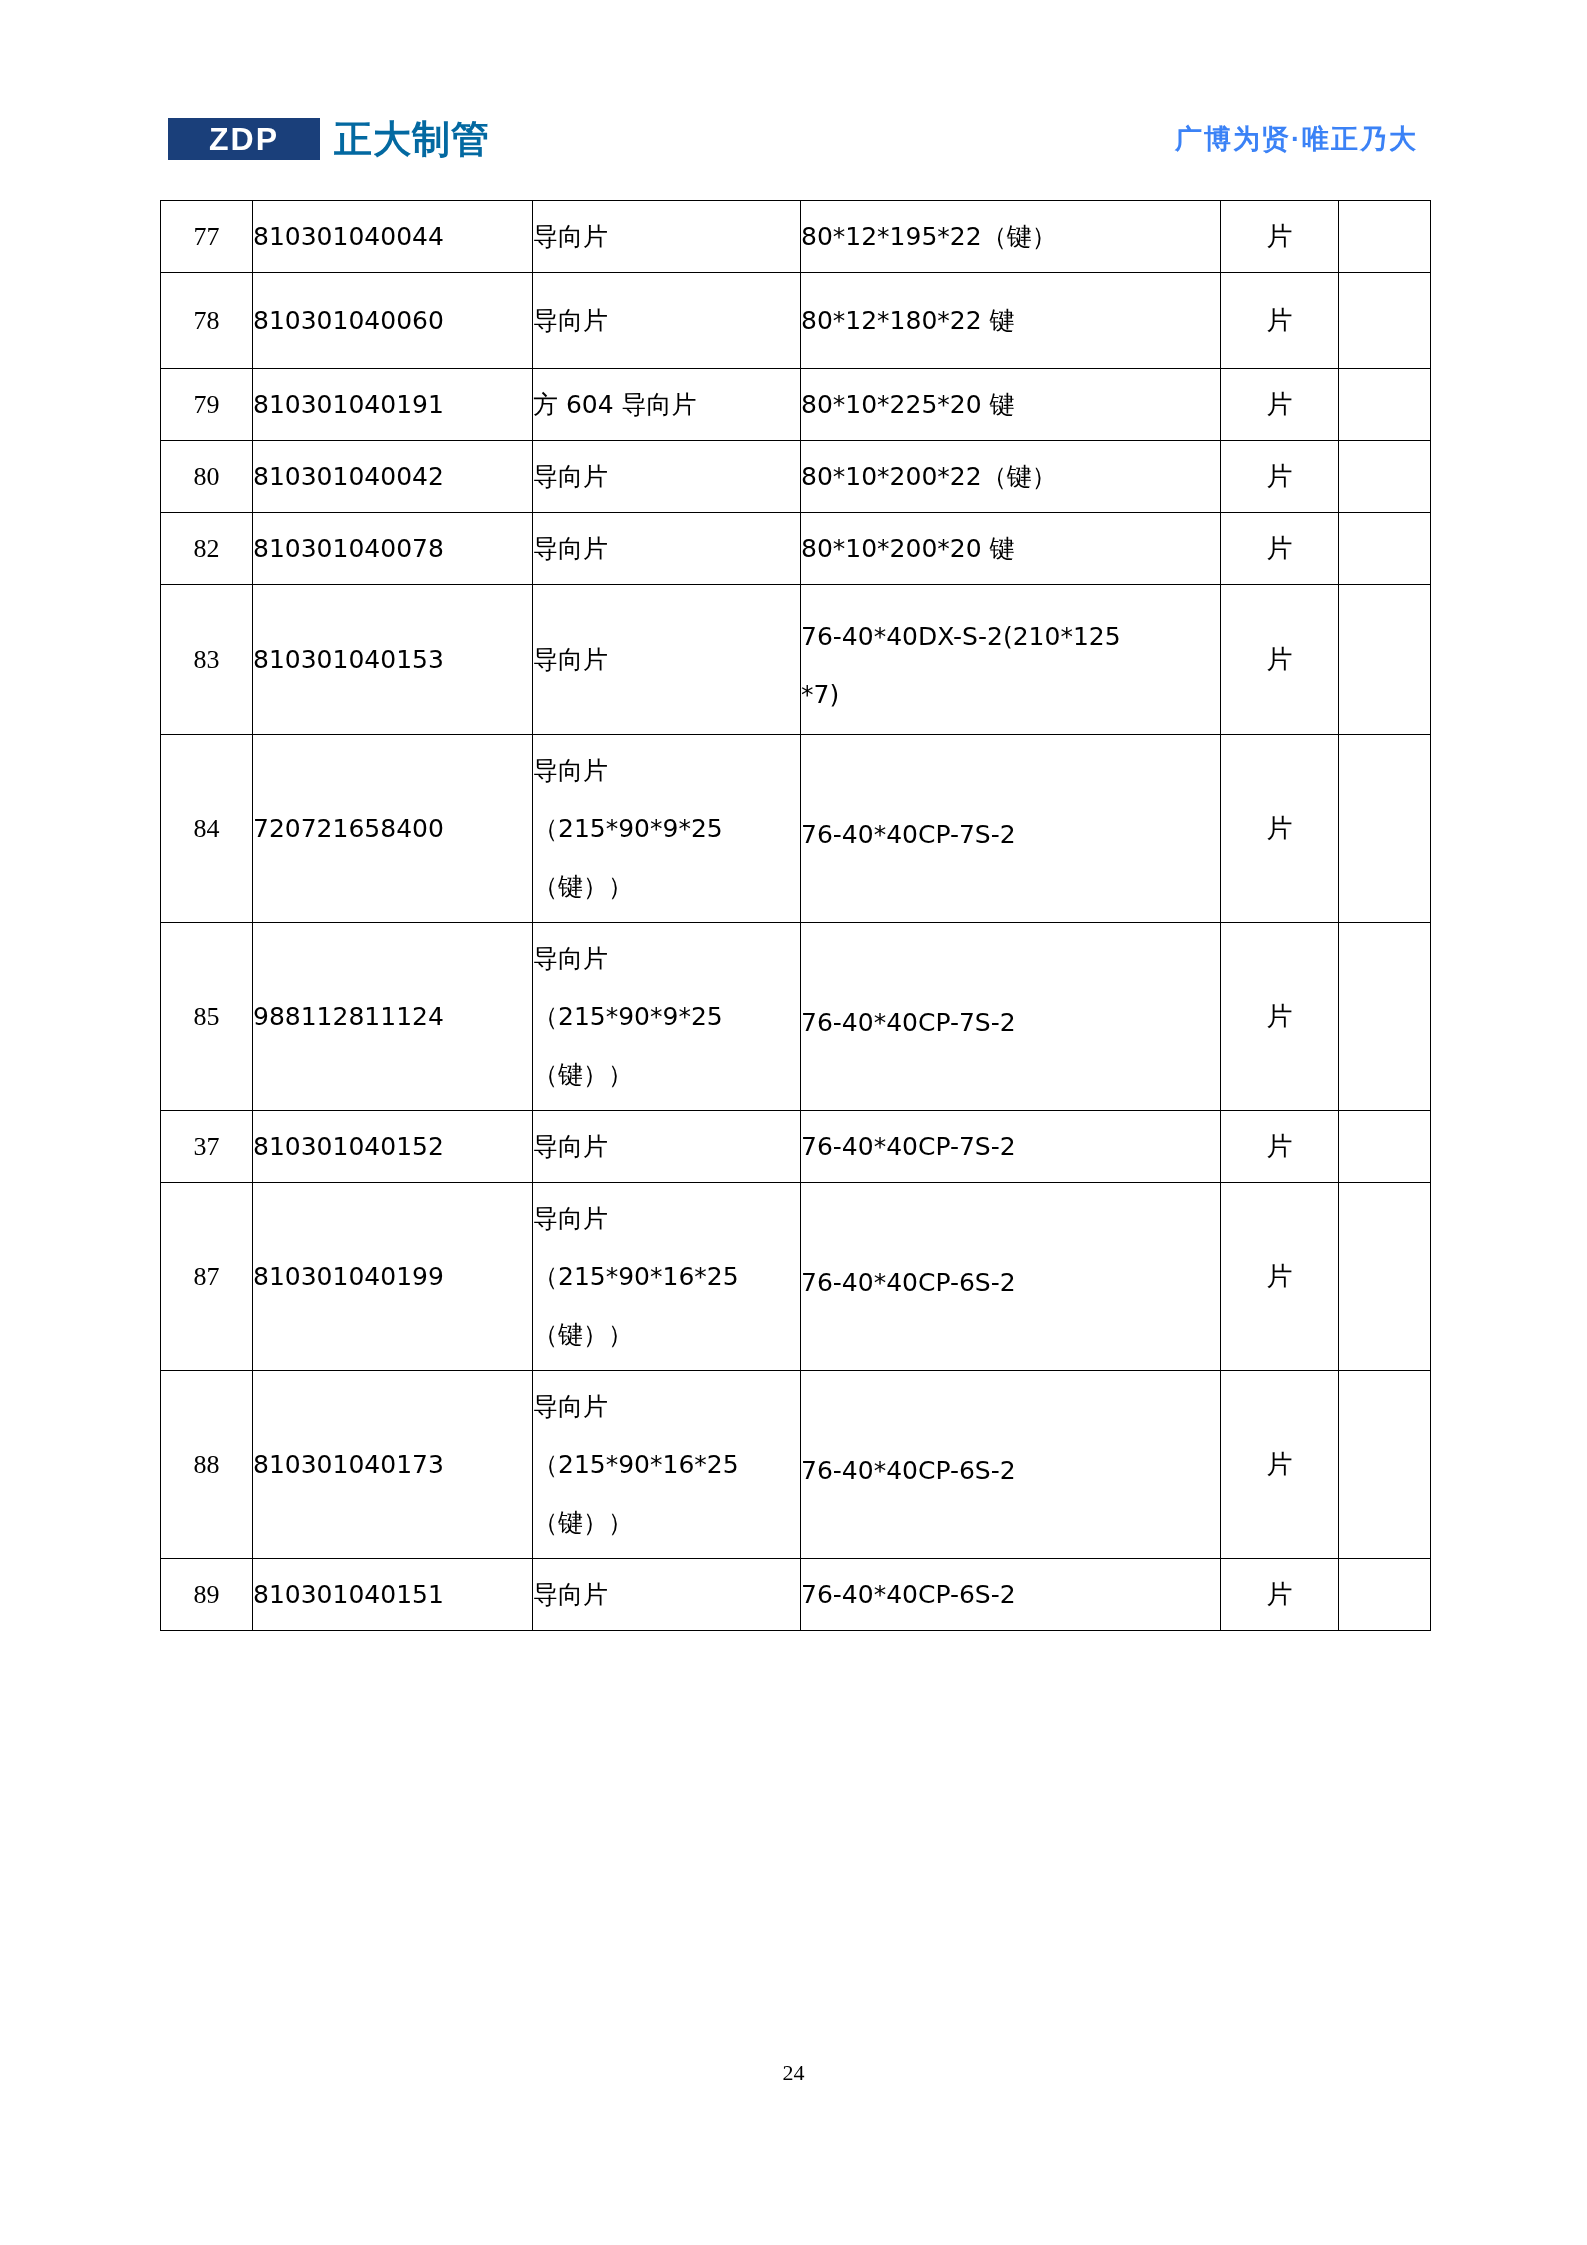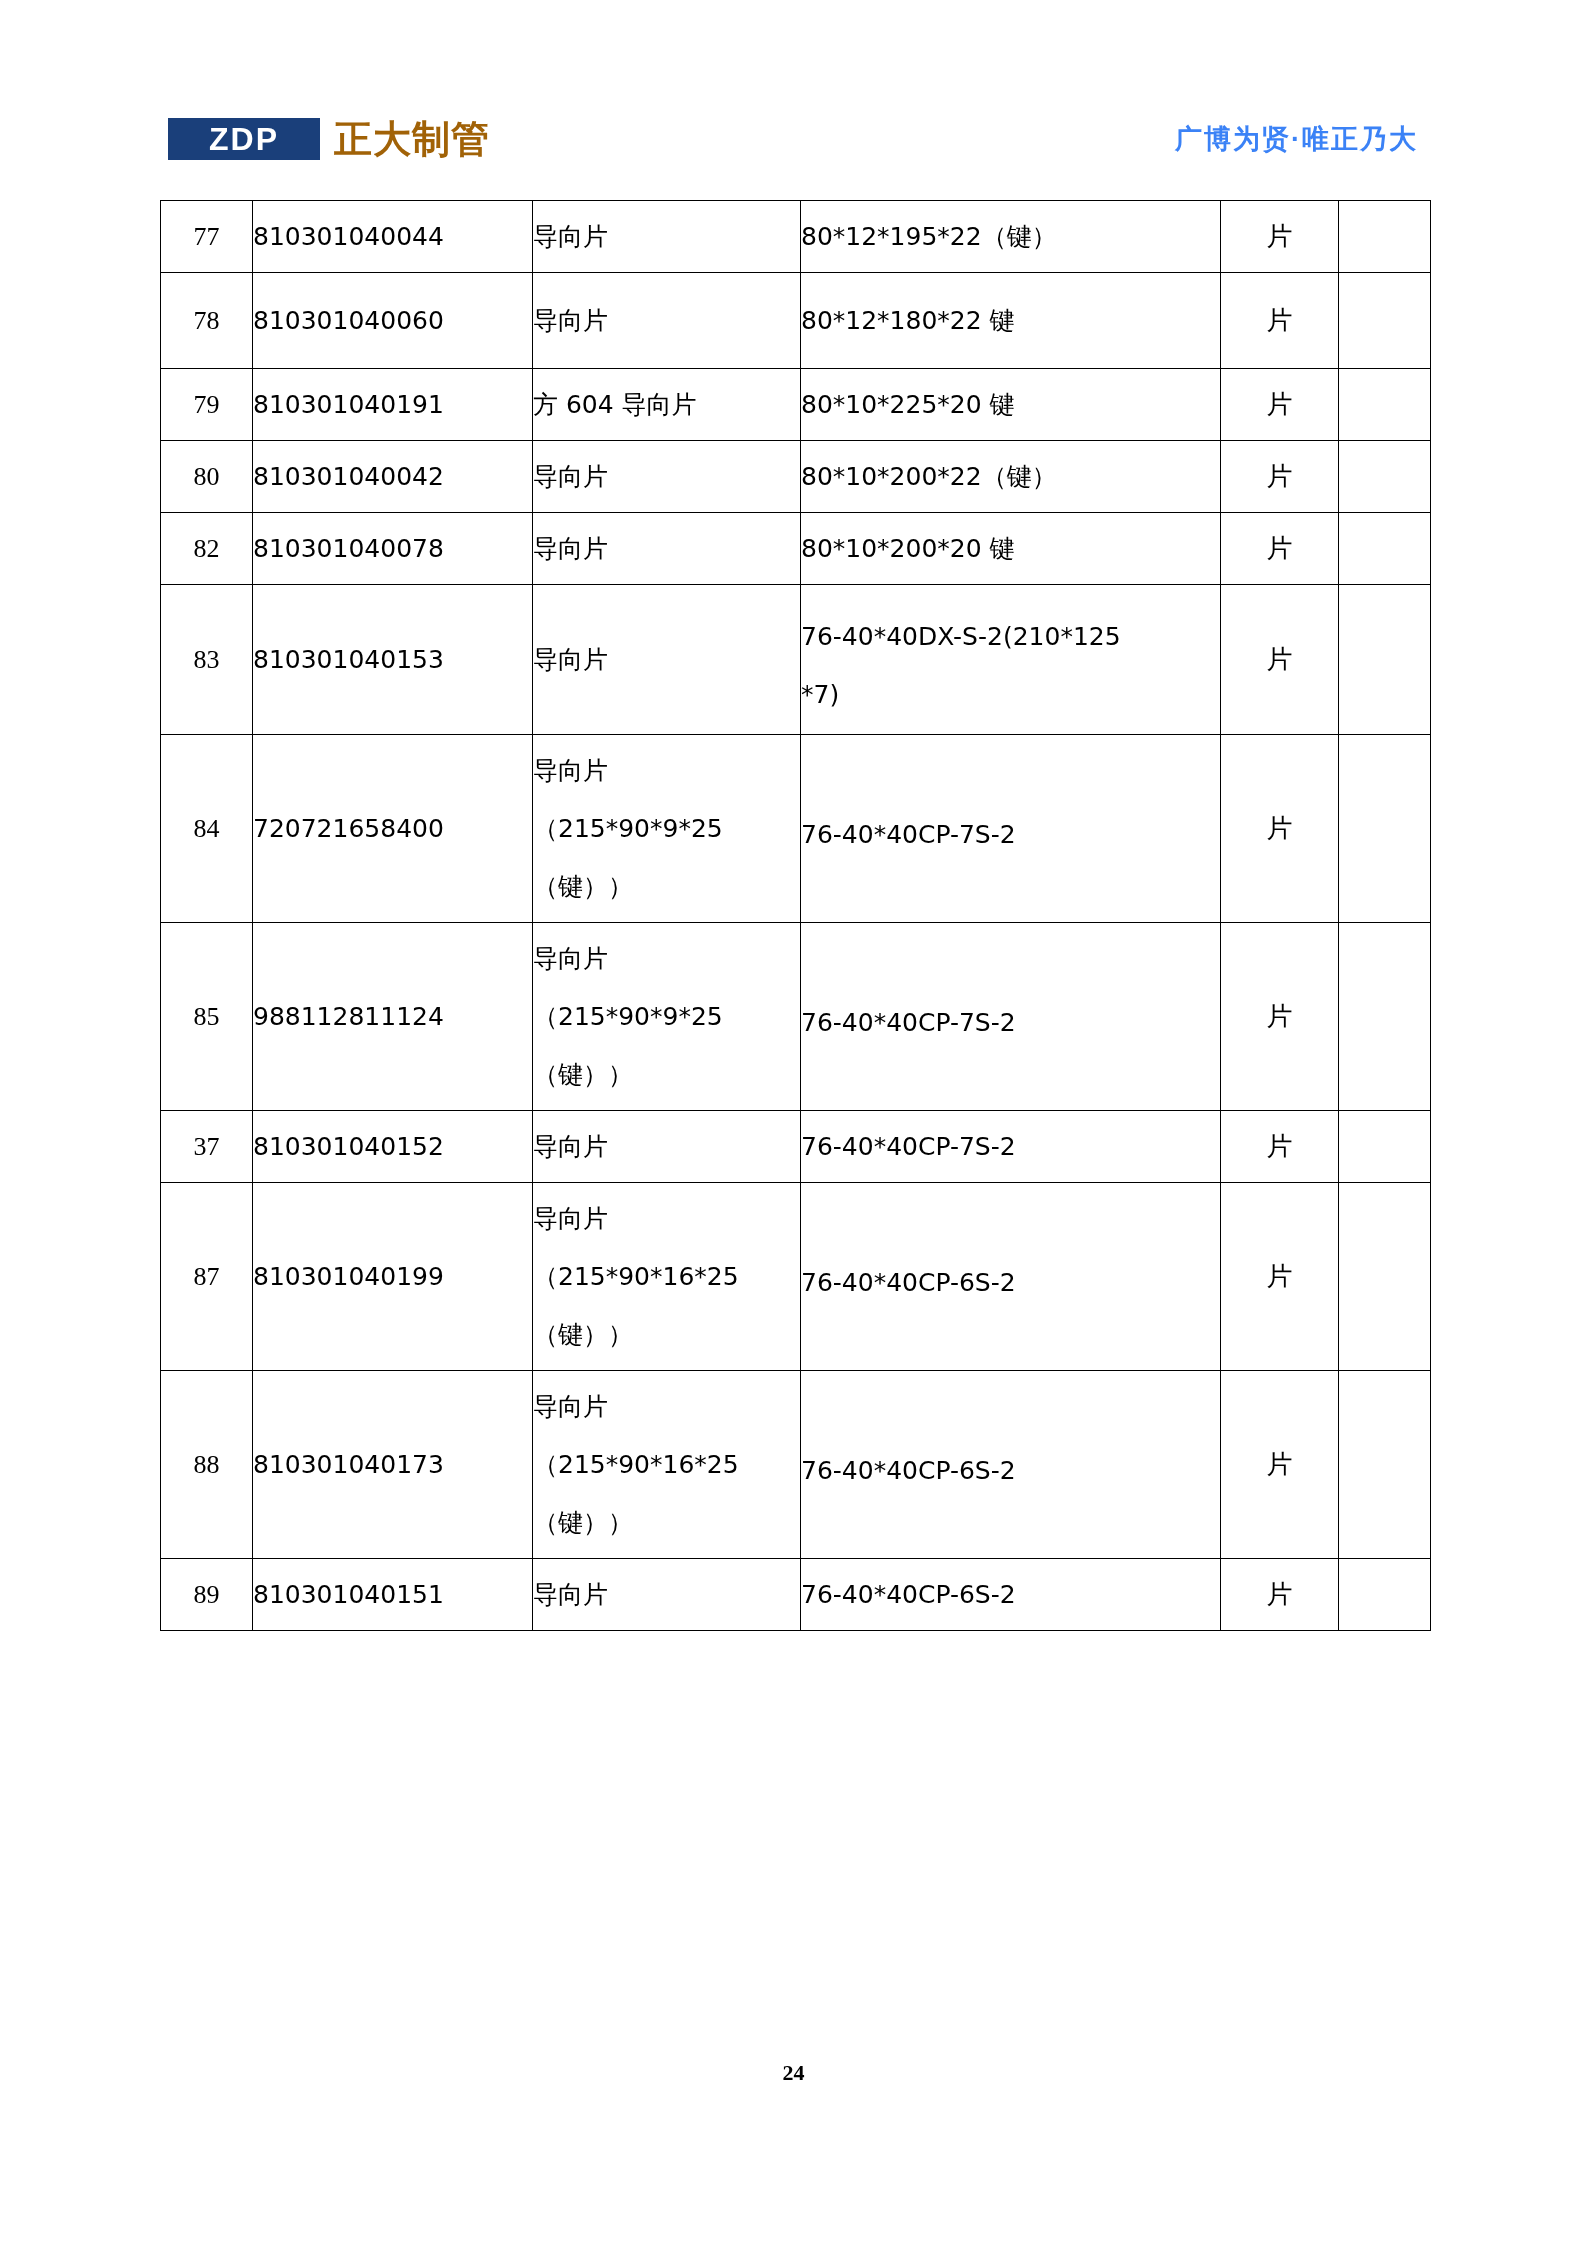--- a/index.html
+++ b/index.html
@@ -44,21 +44,21 @@
     position: relative;
     width: 152px;
     height: 46px;
   }
   .logo-mark svg { display:block; }
   .logo-text {
     font-family: "Liberation Sans", "DejaVu Sans", sans-serif;
     font-weight: bold;
     font-size: 38px;
     letter-spacing: 1px;
-    color: #a16207;
+    color: #0369a1;
     line-height: 1;
   }
   .slogan {
     font-family: "Liberation Sans", "DejaVu Sans", sans-serif;
     font-weight: bold;
     font-size: 27px;
     color: #3b82f6;
     letter-spacing: 2px;
     white-space: nowrap;
   }
@@ -127,21 +127,20 @@
   
   .footer {
     position: absolute;
     top: 2060px;
     left: 0;
     width: 1587px;
     text-align: center;
     font-size: 22px;
     font-family: "Liberation Serif", "DejaVu Serif", serif;
     color: #000000;
-    font-weight: bold;
   }
 </style>
 </head>
 <body>
 
 <div class="page">
 
   <div class="header">
     <div class="logo-block">
       <span class="logo-mark">

